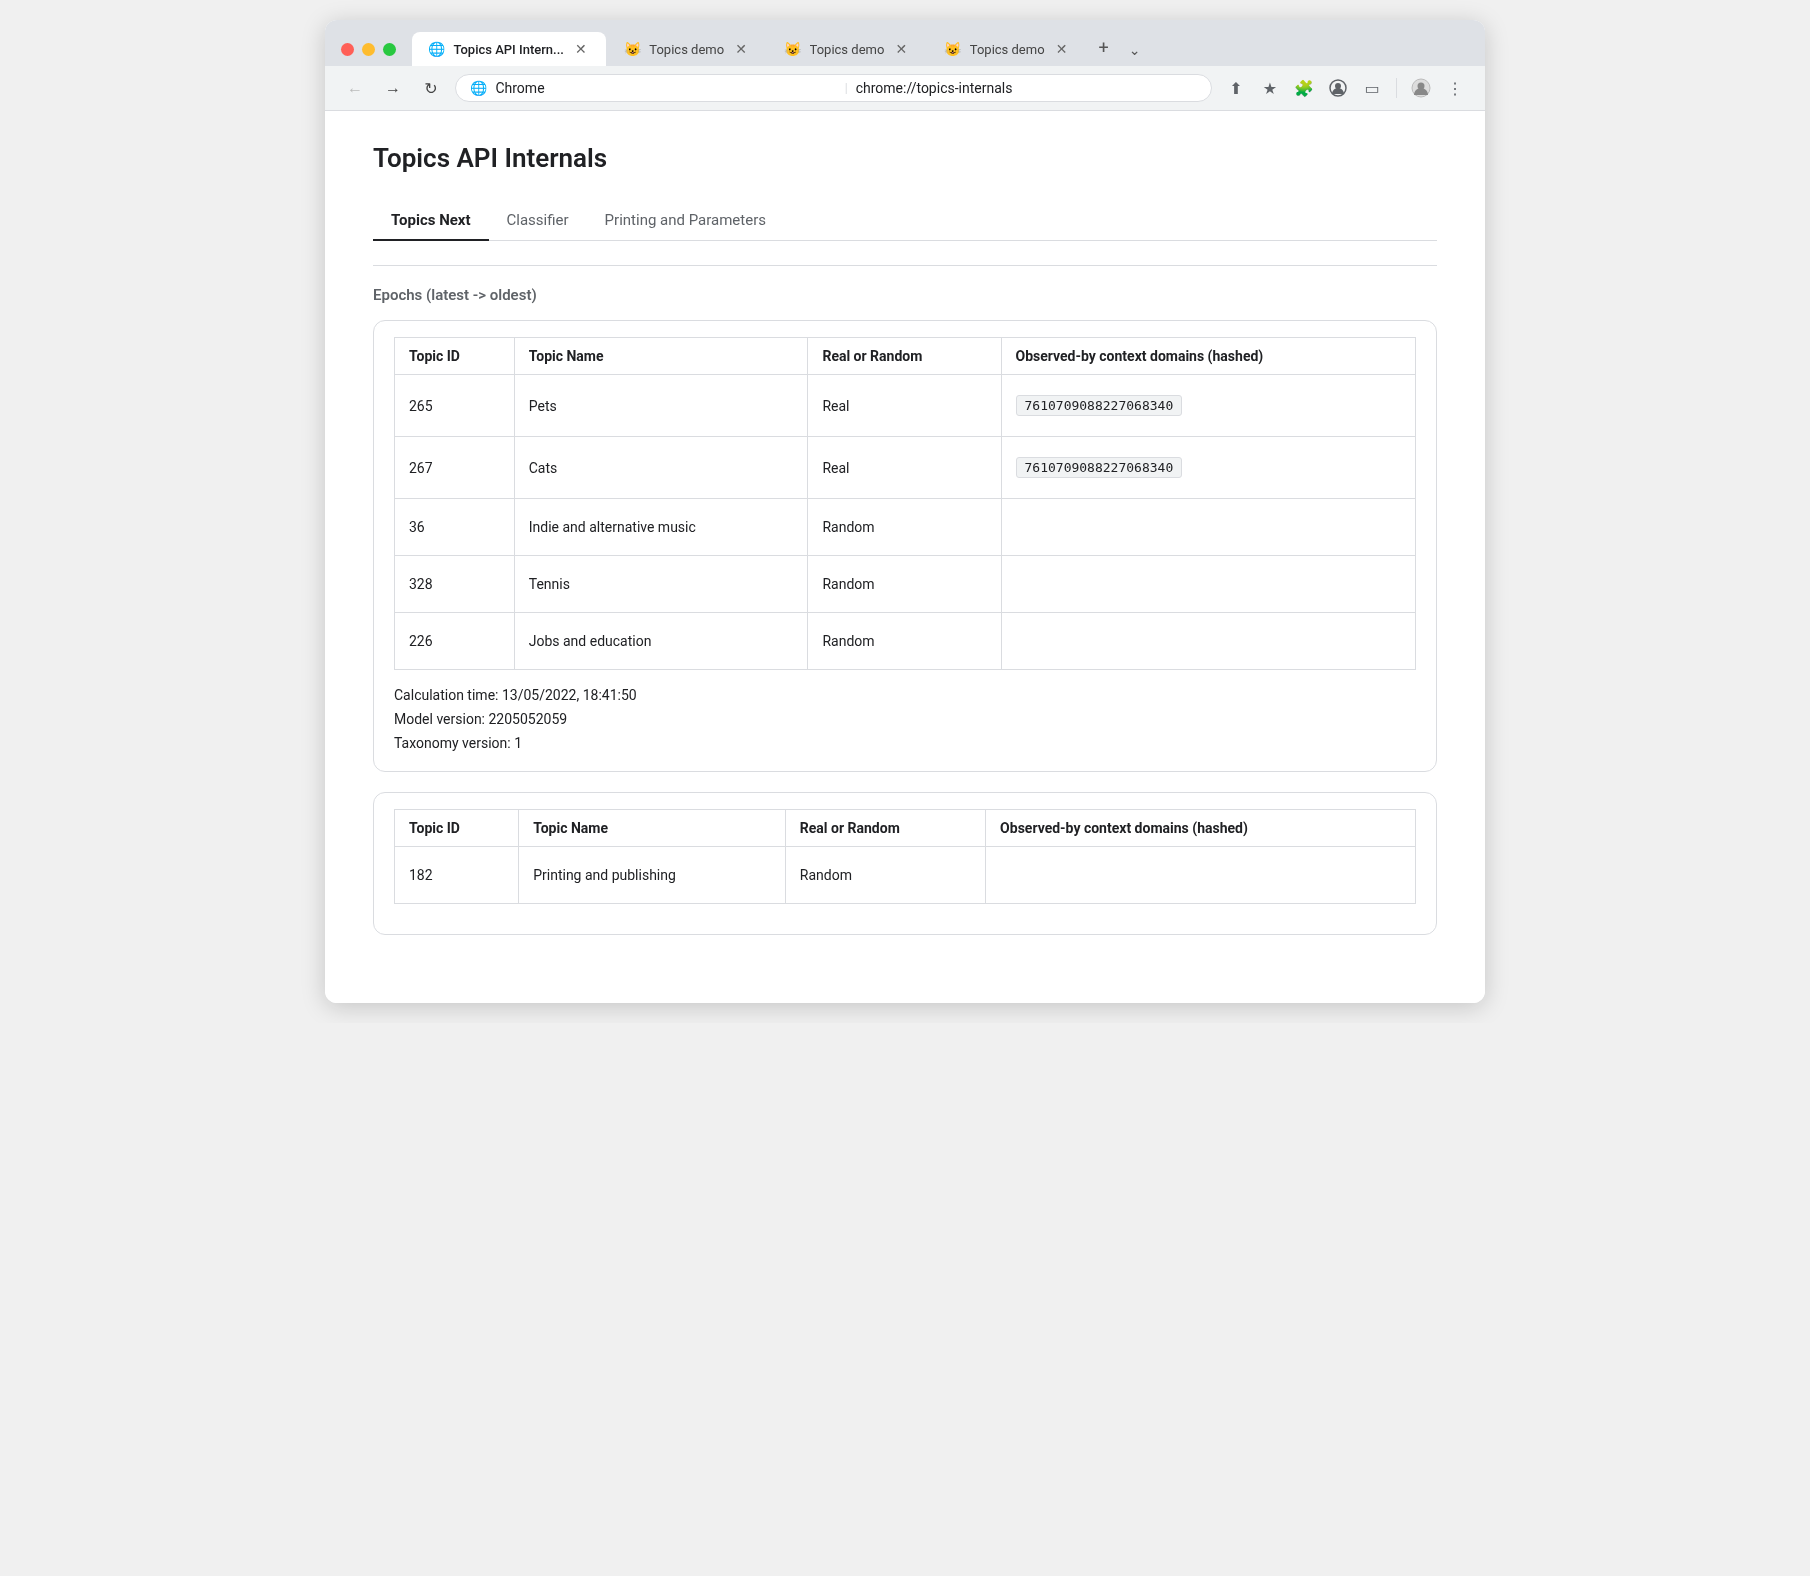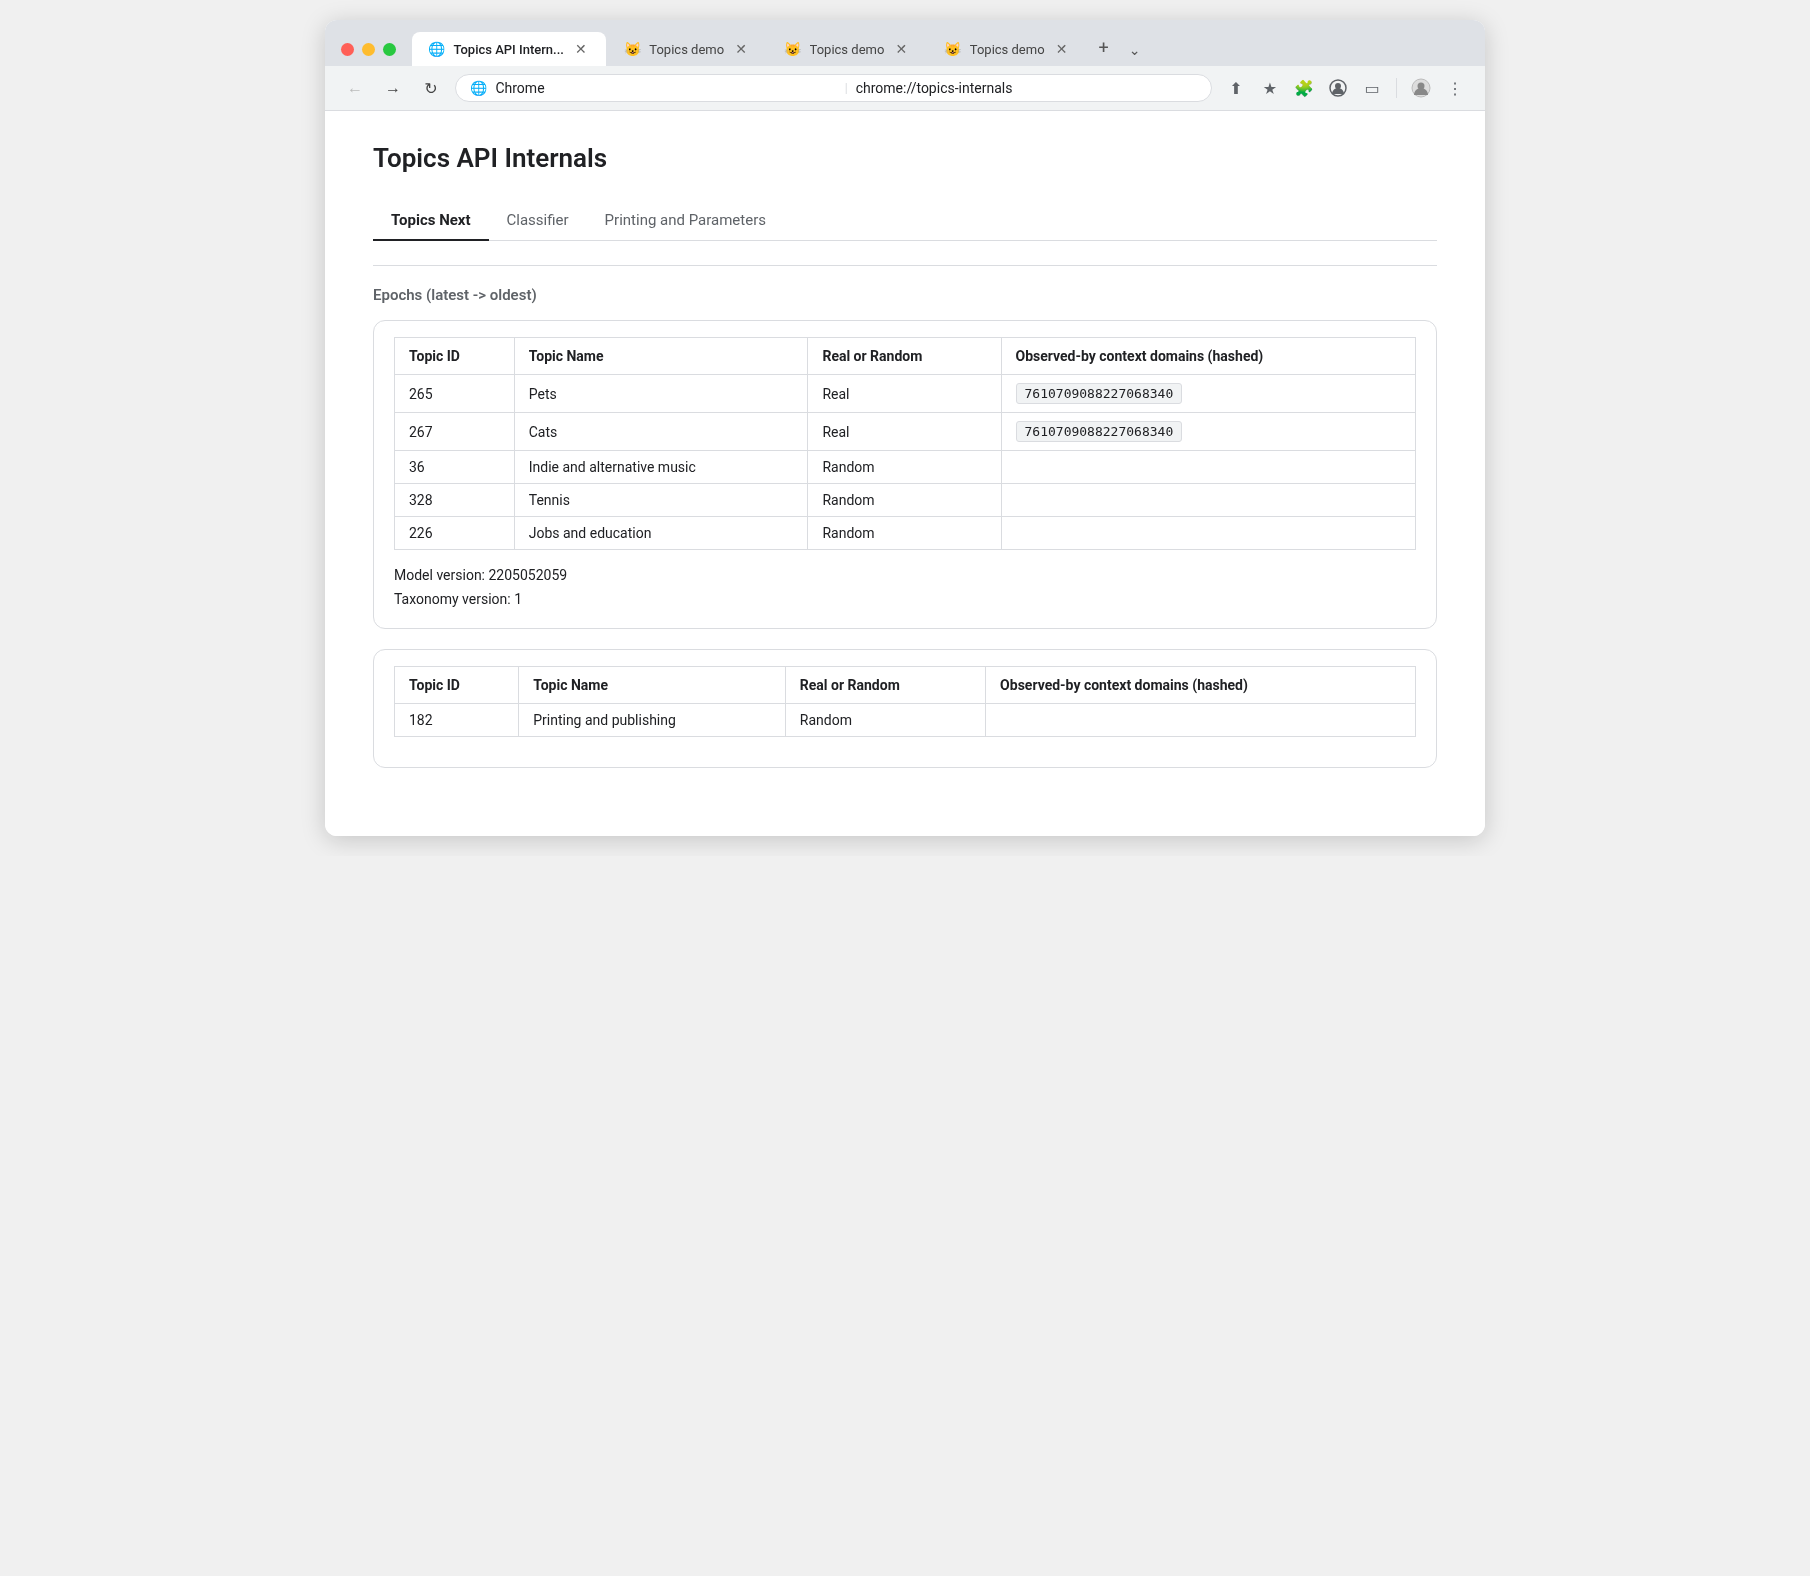--- a/index.html
+++ b/index.html
@@ -269,21 +269,21 @@
       font-weight: 700;
       font-size: 14px;
       text-align: left;
       padding: 10px 14px;
       border: 1px solid #dadce0;
       background: #fff;
     }
 
     td {
       font-size: 14px;
-      padding: 8px 14px;
+      padding: 20px 14px;
       border: 1px solid #dadce0;
       color: #202124;
     }
 
     .hash-badge {
       display: inline-block;
       background: #f1f3f4;
       border: 1px solid #dadce0;
       border-radius: 3px;
       padding: 2px 8px;
@@ -419,20 +419,21 @@
             </tr>
             <tr>
               <td>226</td>
               <td>Jobs and education</td>
               <td>Random</td>
               <td></td>
             </tr>
           </tbody>
       </table>
       <div class="epoch-meta">
+        <div>Calculation time: 13/05/2022, 18:41:50</div>
         <div>Model version: 2205052059</div>
         <div>Taxonomy version: 1</div>
       </div>
     </div>
 
     <div class="epoch-block">
       <table>
         <thead>
           <tr>
             <th>Topic ID</th>

